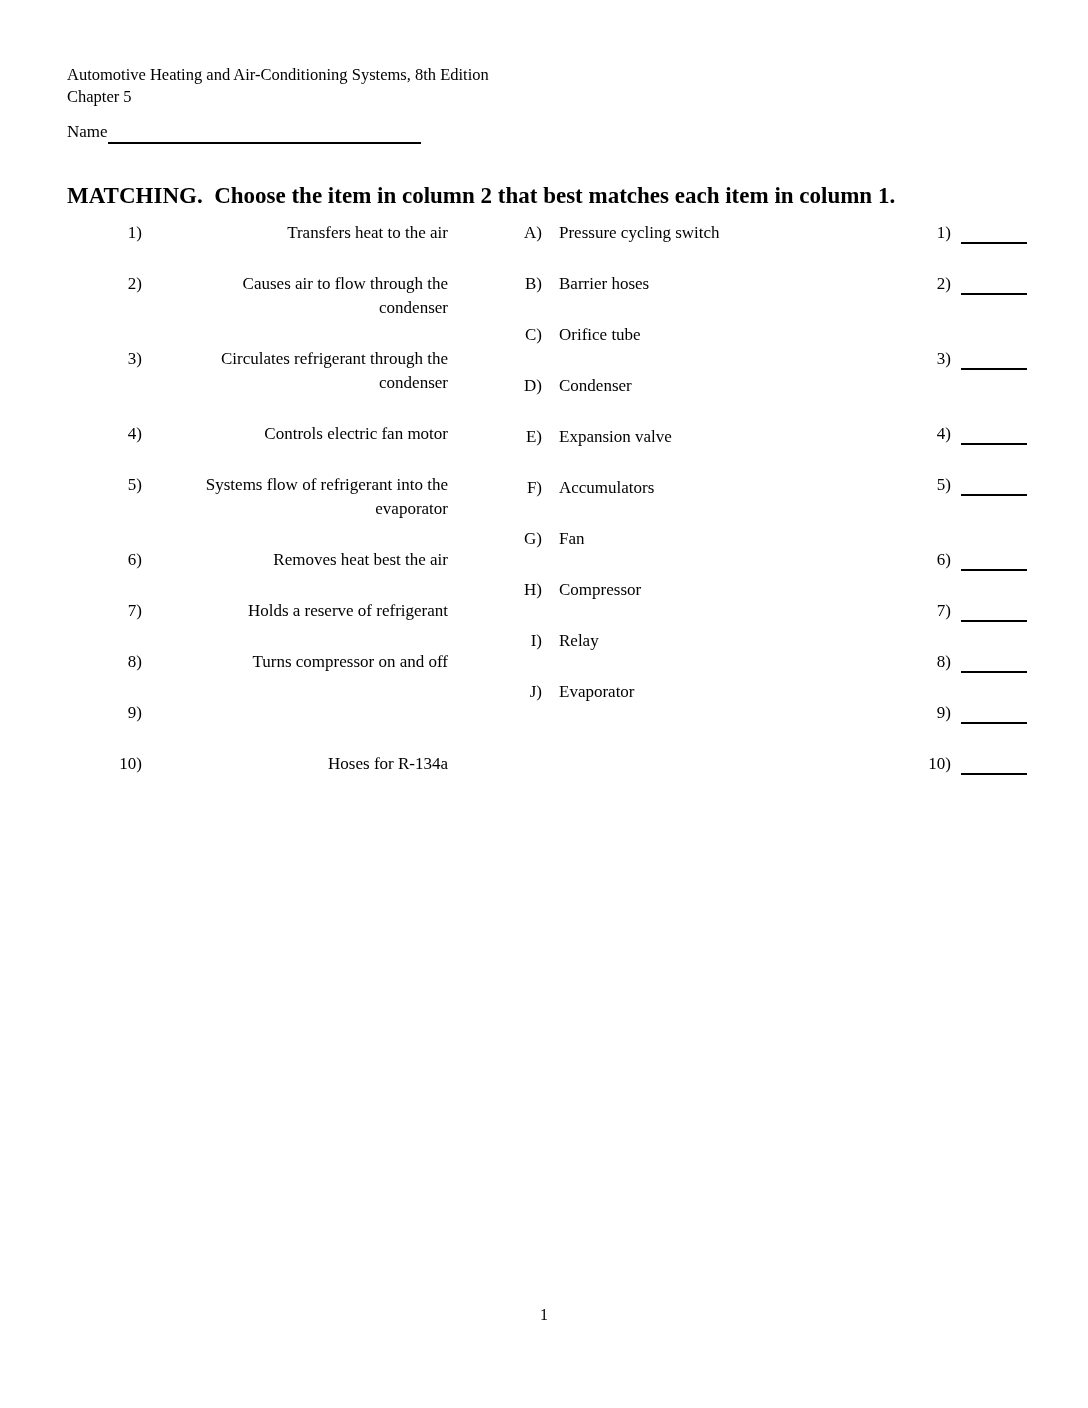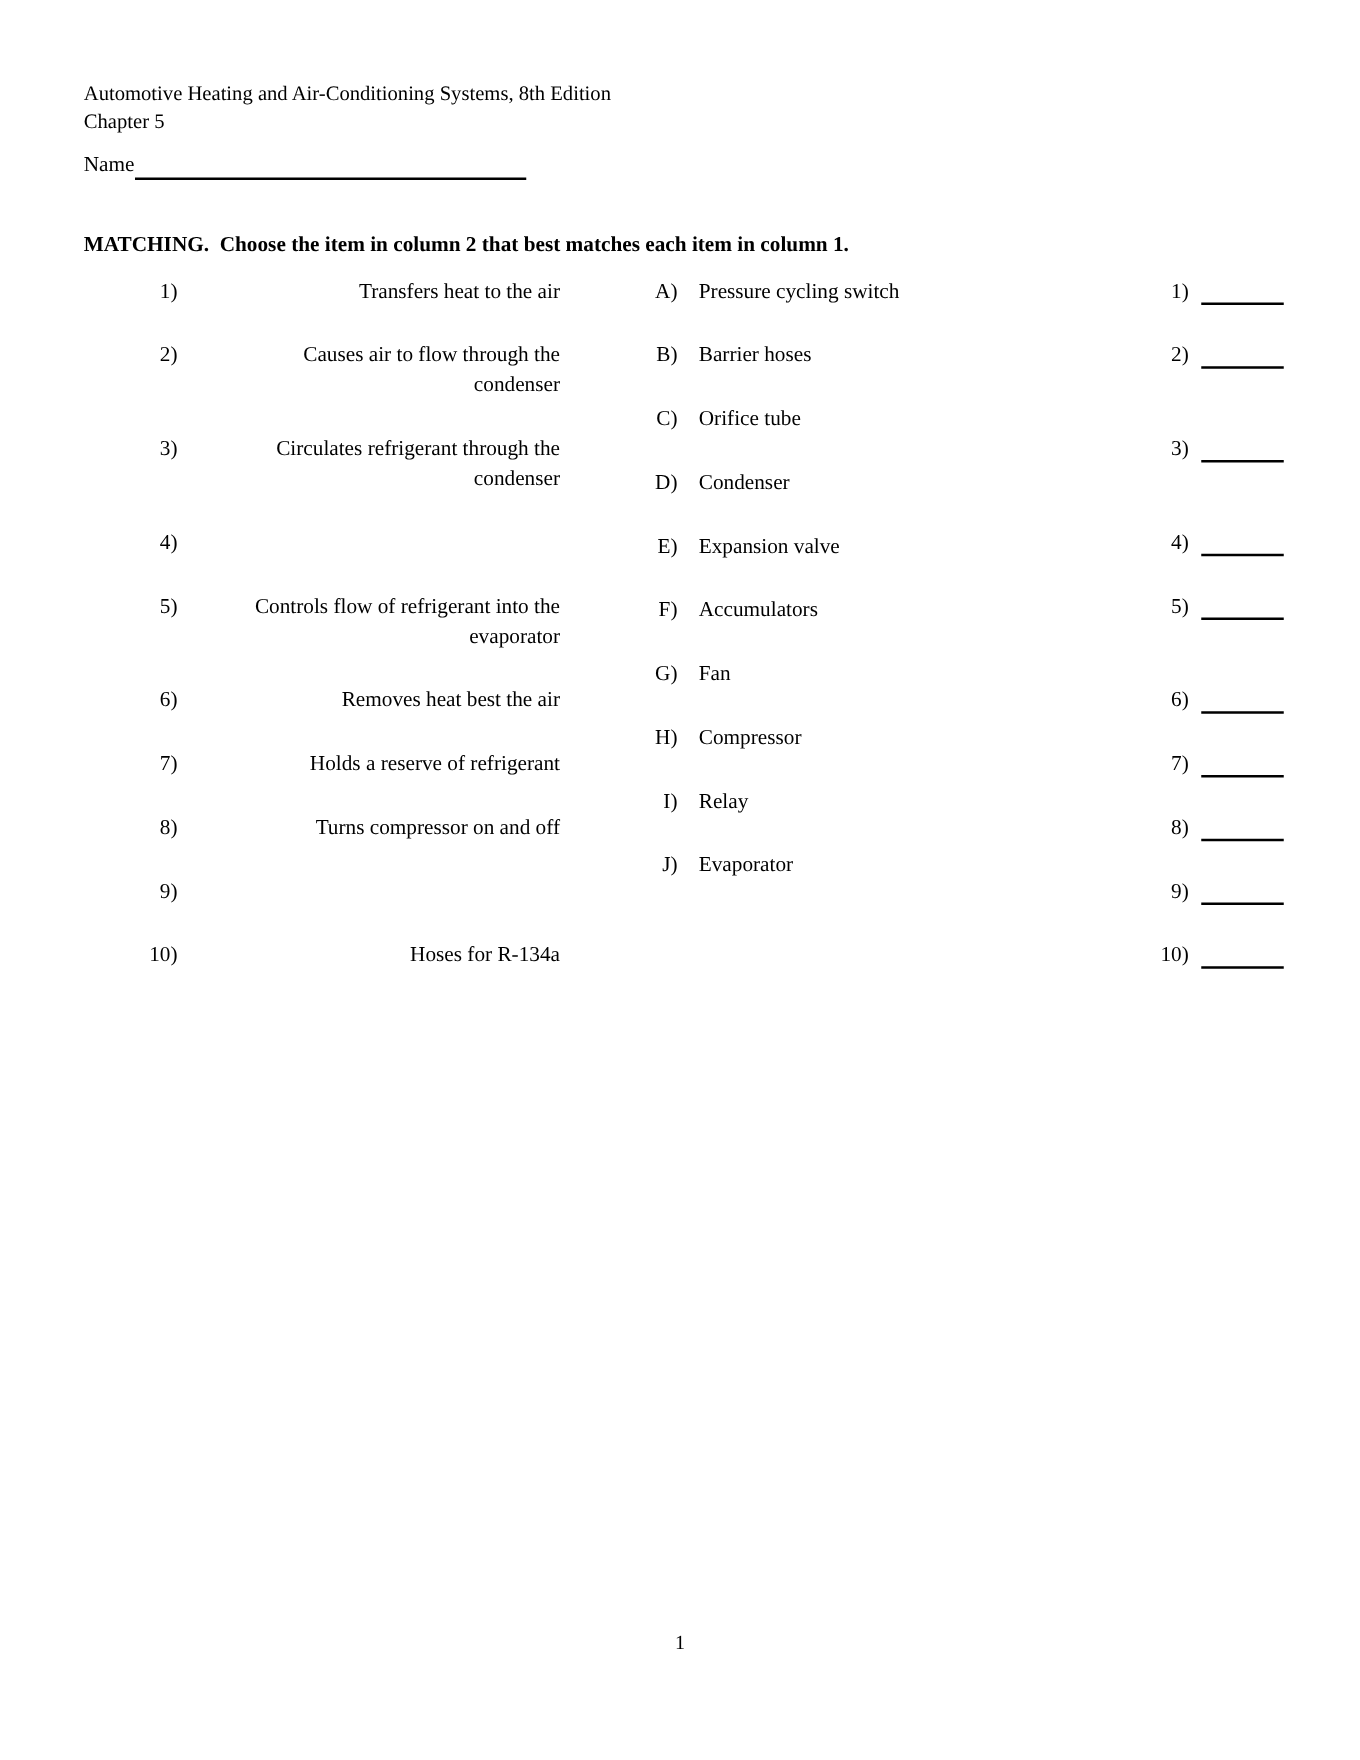--- a/index.html
+++ b/index.html
@@ -35,21 +35,21 @@
   }
   .name-line {
     flex: 1;
     border-bottom: 2px solid #000;
     height: 22px;
   }
   .instructions {
     position: absolute;
     left: 67px;
     top: 184px;
-    font-size: 17px;
+    font-size: 23px;
     font-weight: bold;
     line-height: 24px;
     white-space: pre-wrap;
   }
   .match-rows {
     position: absolute;
     left: 104px;
     top: 221px;
     width: 923px;
     font-size: 17px;
@@ -156,28 +156,29 @@
       <span class="q-num">3)</span>
       <span class="q-text">Circulates refrigerant through the
 condenser</span>
       <span class="answer">
         <span class="a-num">3)</span>
         <span class="a-line"></span>
       </span>
     </div>
     <div class="row">
       <span class="q-num">4)</span>
+      <span class="q-text">Controls electric fan motor</span>
       <span class="answer">
         <span class="a-num">4)</span>
         <span class="a-line"></span>
       </span>
     </div>
     <div class="row">
       <span class="q-num">5)</span>
-      <span class="q-text">Controls flow of refrigerant into the
+      <span class="q-text">Systems flow of refrigerant into the
 evaporator</span>
       <span class="answer">
         <span class="a-num">5)</span>
         <span class="a-line"></span>
       </span>
     </div>
     <div class="row">
       <span class="q-num">6)</span>
       <span class="q-text">Removes heat best the air</span>
       <span class="answer">

